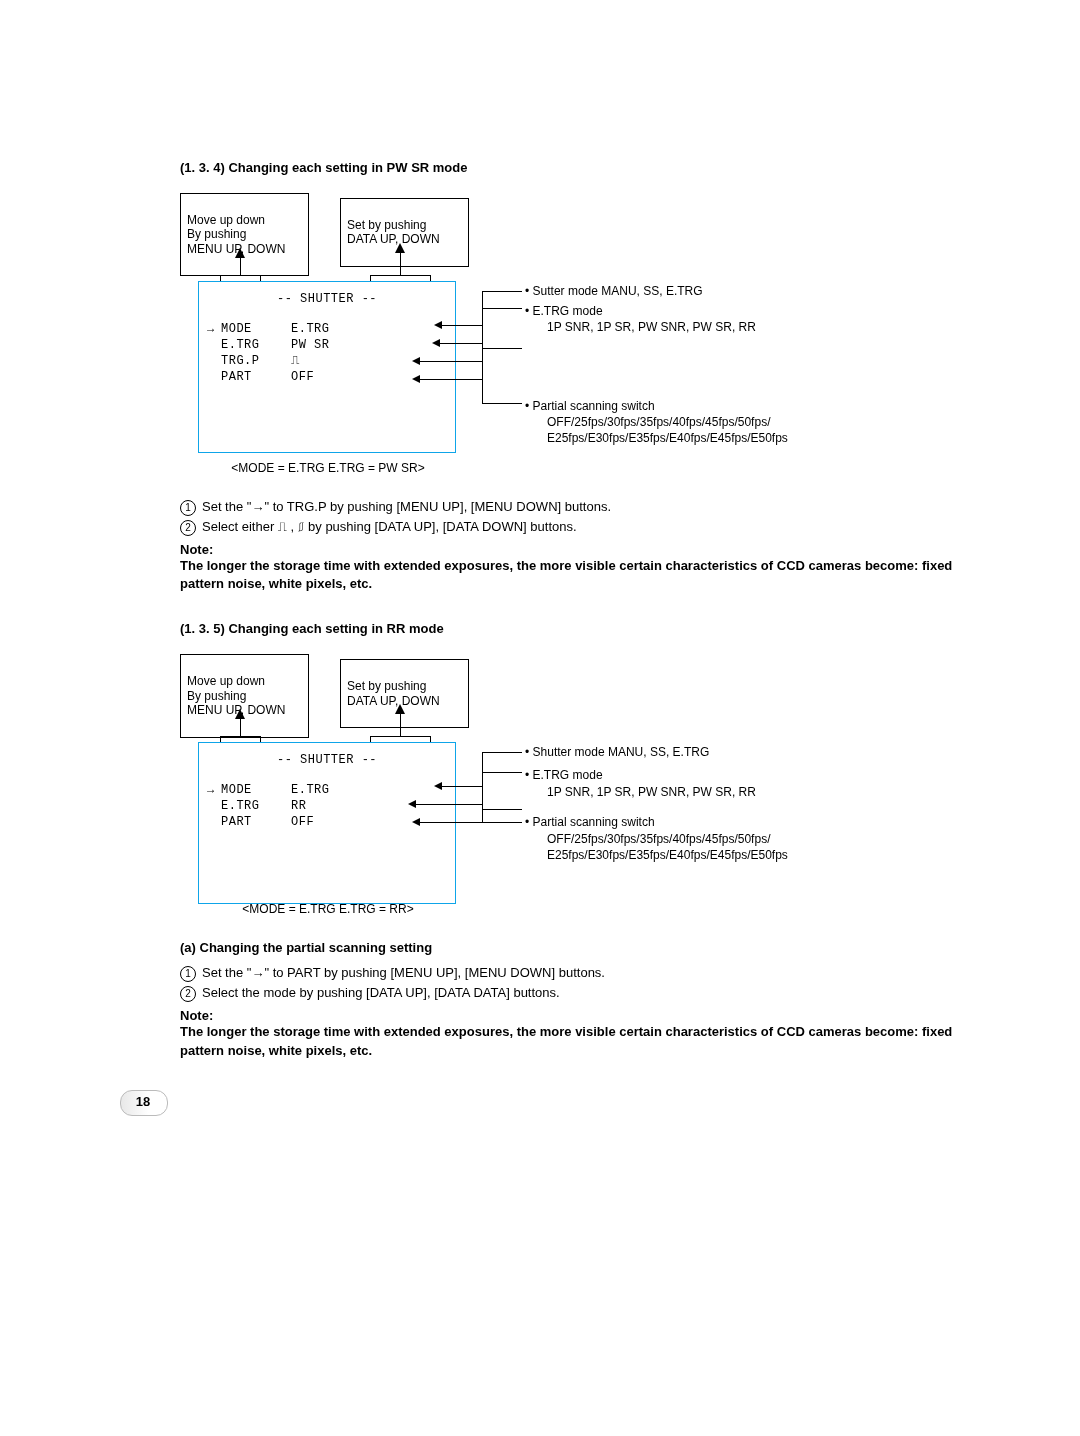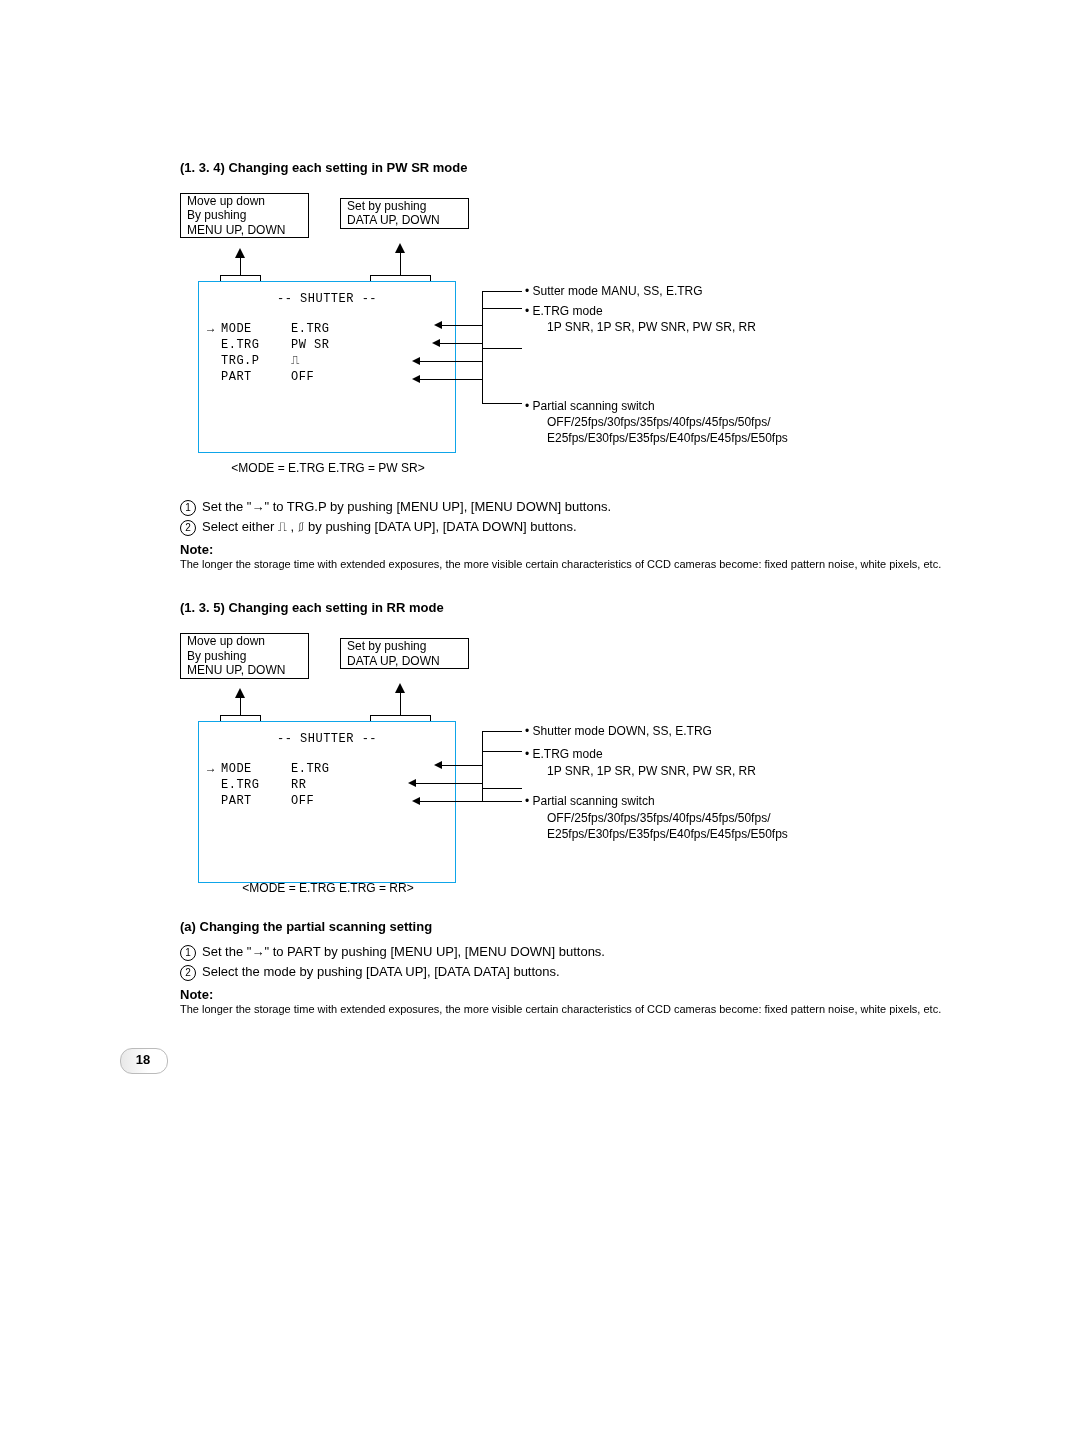--- a/index.html
+++ b/index.html
@@ -25,21 +25,21 @@
     height: 260px;
   }
   .diagram-wrap.second {
     height: 240px;
   }
   .boxlabel {
     position: absolute;
     border: 1px solid #000;
     background: #fff;
     font-size: 12px;
-    padding: 0 6px;
+    padding: 19px 6px;
     line-height: 1.2;
   }
   .arrow-up {
     position: absolute;
     width: 0; height: 0;
     border-left: 5px solid transparent;
     border-right: 5px solid transparent;
     border-bottom: 10px solid #000;
   }
   .stem {
@@ -89,22 +89,22 @@
     font-size: 10px;
     margin-right: 6px;
     flex-shrink: 0;
   }
   .note-label {
     font-weight: bold;
     font-size: 13px;
     margin-top: 6px;
   }
   .note-body {
-    font-weight: normal;
-    font-size: 11px;
+    font-weight: bold;
+    font-size: 13px;
     line-height: 1.4;
     margin-bottom: 28px;
   }
   .page-num {
     position: relative;
     margin-top: 30px;
     margin-left: -60px;
     width: 46px;
     height: 28px;
   }
@@ -295,21 +295,21 @@
     <div class="hline" style="left:262px; top:132px; width:40px;"></div>
     <div class="stem" style="left:302px; top:98px; height:70px;"></div>
     <div class="hline" style="left:302px; top:98px; width:40px;"></div>
     <div class="hline" style="left:302px; top:118px; width:40px;"></div>
     <div class="tri-left" style="left:228px; top:146px;"></div>
     <div class="hline" style="left:236px; top:150px; width:66px;"></div>
     <div class="tri-left" style="left:232px; top:164px;"></div>
     <div class="hline" style="left:240px; top:168px; width:102px;"></div>
     <div class="hline" style="left:302px; top:155px; width:40px;"></div>
 
-    <div class="bullet-list" style="left:345px; top:90px;">• Shutter mode   DOWN, SS, E.TRG</div>
+    <div class="bullet-list" style="left:345px; top:90px;">• Shutter mode   MANU, SS, E.TRG</div>
     <div class="bullet-list" style="left:345px; top:113px;">
       <div>• E.TRG mode</div>
       <div style="padding-left:22px;">1P SNR, 1P SR, PW SNR, PW SR, RR</div>
     </div>
     <div class="bullet-list" style="left:345px; top:160px;">
       <div>• Partial scanning switch</div>
       <div style="padding-left:22px;">OFF/25fps/30fps/35fps/40fps/45fps/50fps/</div>
       <div style="padding-left:22px;">E25fps/E30fps/E35fps/E40fps/E45fps/E50fps</div>
     </div>
   </div>

